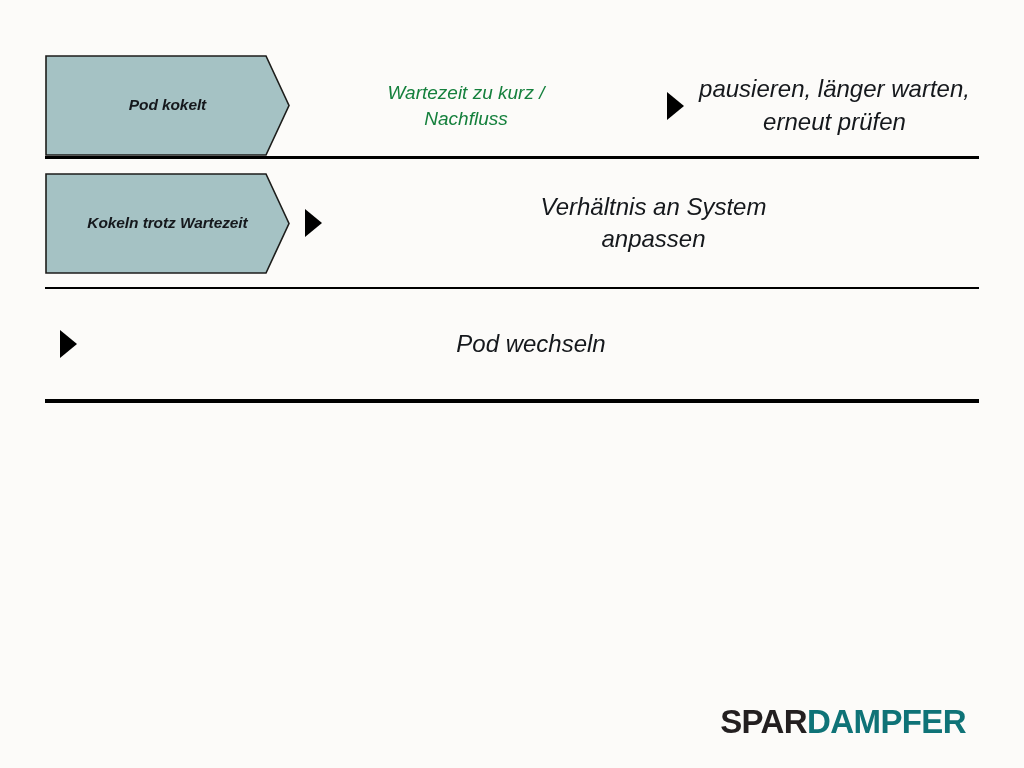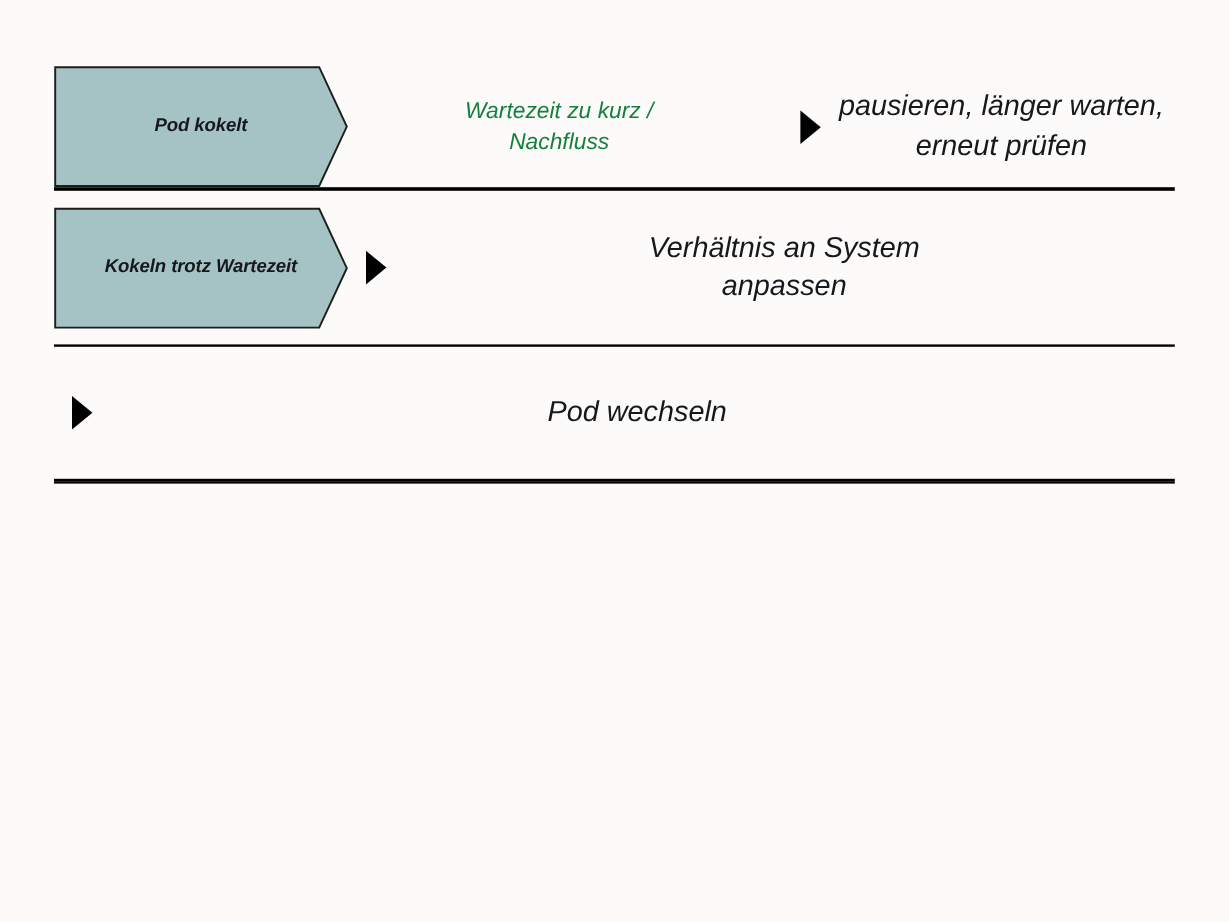--- a/index.html
+++ b/index.html
@@ -179,14 +179,17 @@
         <div class="tri"></div>
       </div>
       <div class="fix">Pod wechseln</div>
     </div>
     <hr class="divider thin">
 
     <hr class="divider thin">
 
   </div>
 
+  <div id="logo">
+    <span class="spar">SPAR</span><span class="dampfer">DAMPFER</span>
+  </div>
 
 </div>
 
 </body></html>

